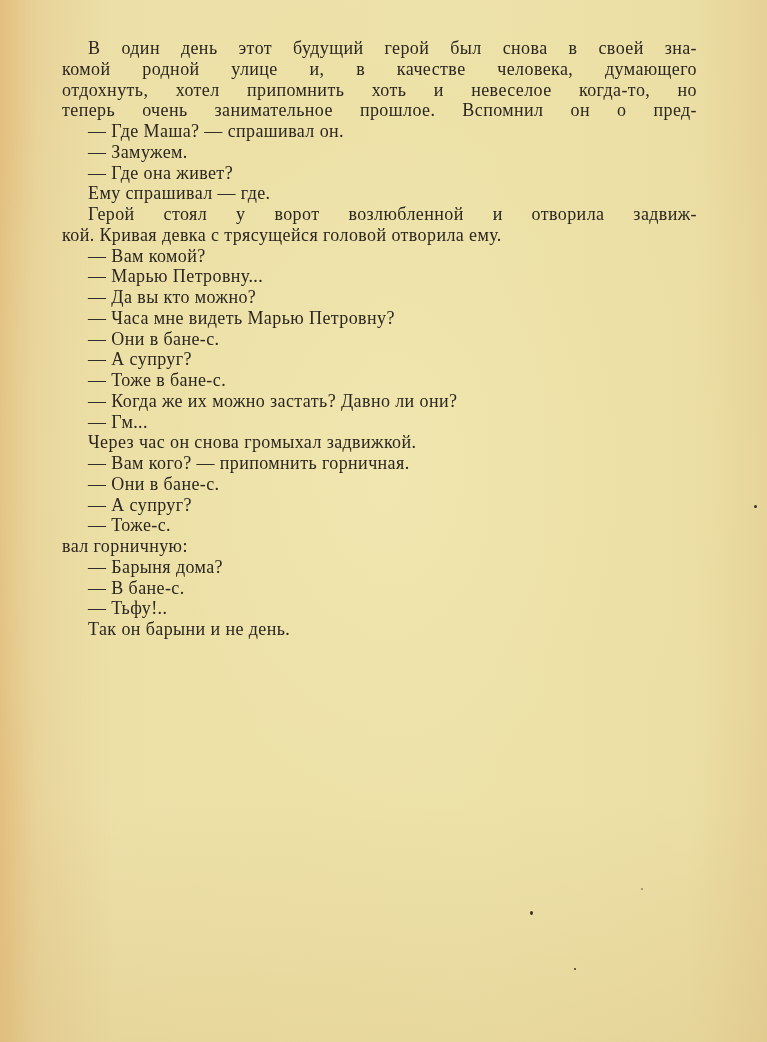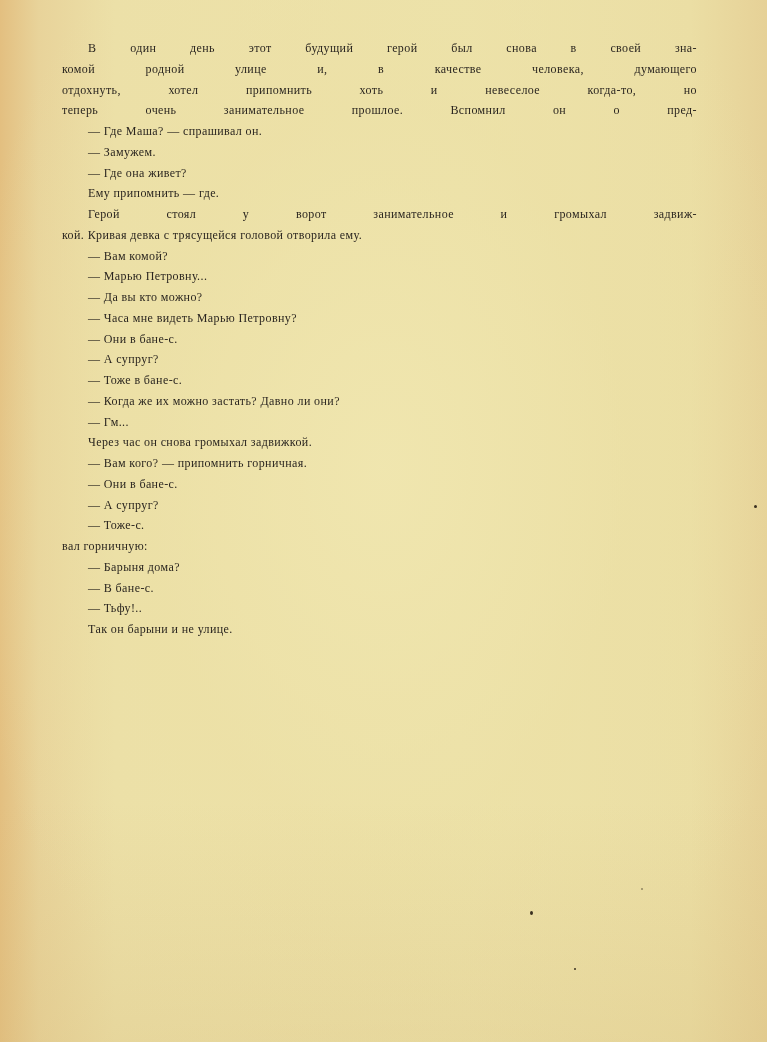--- a/index.html
+++ b/index.html
@@ -14,21 +14,21 @@
         radial-gradient(ellipse at 50% 45%, rgba(240,230,175,0.9) 0%, rgba(236,224,165,0.6) 45%, rgba(226,200,135,0.0) 80%),
         linear-gradient(90deg, #e3bf80 0%, #e8d39a 5%, #ece0a8 15%, #ede3ab 60%, #ebdea4 90%, #e6d197 100%);
     }
     .page::after {
       content: ""; position: absolute; left: 0; right: 0; bottom: 0; height: 240px;
       background: linear-gradient(180deg, rgba(0,0,0,0) 0%, rgba(214,185,120,0.25) 100%);
     }
     .text {
       position: absolute; left: 62px; top: 38px; width: 635px;
       font-family: "Liberation Serif", "DejaVu Serif", serif;
-      font-size: 12px; line-height: 20.75px;
+      font-size: 18px; line-height: 20.75px;
       color: #2b2620;
       letter-spacing: 0.4px;
       text-align: justify;
       z-index: 2;
     }
     .line { display: block; white-space: nowrap; }
     .justify { text-align: justify; text-align-last: justify; }
     .indent { padding-left: 26px; }
     .speck { position: absolute; background: #3a3020; border-radius: 50%; z-index: 2; }
   </style>
@@ -38,40 +38,40 @@
 <div class="page"></div>
 
 <div class="text">
   <span class="line indent justify">В один день этот будущий герой был снова в своей зна-</span>
   <span class="line justify">комой родной улице и, в качестве человека, думающего</span>
   <span class="line justify">отдохнуть, хотел припомнить хоть и невеселое когда-то, но</span>
   <span class="line justify">теперь очень занимательное прошлое. Вспомнил он о пред-</span>
   <span class="line indent">— Где Маша? — спрашивал он.</span>
   <span class="line indent">— Замужем.</span>
   <span class="line indent">— Где она живет?</span>
-  <span class="line indent">Ему припомнить — где.</span>
-  <span class="line indent justify">Герой стоял у ворот занимательное и громыхал задвиж-</span>
+  <span class="line indent">Ему спрашивал — где.</span>
+  <span class="line indent justify">Герой стоял у ворот возлюбленной и отворила задвиж-</span>
   <span class="line">кой. Кривая девка с трясущейся головой отворила ему.</span>
   <span class="line indent">— Вам комой?</span>
   <span class="line indent">— Марью Петровну...</span>
   <span class="line indent">— Да вы кто можно?</span>
   <span class="line indent">— Часа мне видеть Марью Петровну?</span>
   <span class="line indent">— Они в бане-с.</span>
   <span class="line indent">— А супруг?</span>
   <span class="line indent">— Тоже в бане-с.</span>
   <span class="line indent">— Когда же их можно застать? Давно ли они?</span>
   <span class="line indent">— Гм...</span>
   <span class="line indent">Через час он снова громыхал задвижкой.</span>
   <span class="line indent">— Вам кого? — припомнить горничная.</span>
   <span class="line indent">— Они в бане-с.</span>
   <span class="line indent">— А супруг?</span>
   <span class="line indent">— Тоже-с.</span>
   <span class="line">вал горничную:</span>
   <span class="line indent">— Барыня дома?</span>
   <span class="line indent">— В бане-с.</span>
   <span class="line indent">— Тьфу!..</span>
-  <span class="line indent">Так он барыни и не улице.</span>
+  <span class="line indent">Так он барыни и не день.</span>
 </div>
 
 <div class="speck" style="left:754px;top:505px;width:3px;height:3px;"></div>
 <div class="speck" style="left:530px;top:911px;width:3px;height:4px;"></div>
 <div class="speck" style="left:574px;top:968px;width:2px;height:2px;"></div>
 <div class="speck" style="left:641px;top:888px;width:2px;height:2px;opacity:0.5;"></div>
 
 </body></html>

